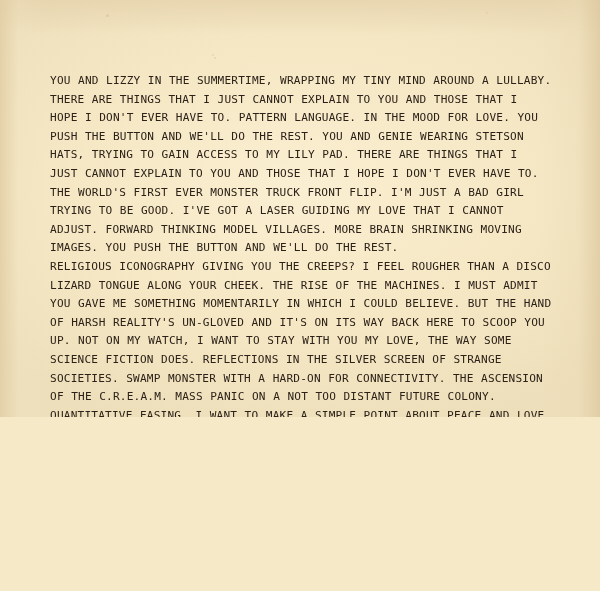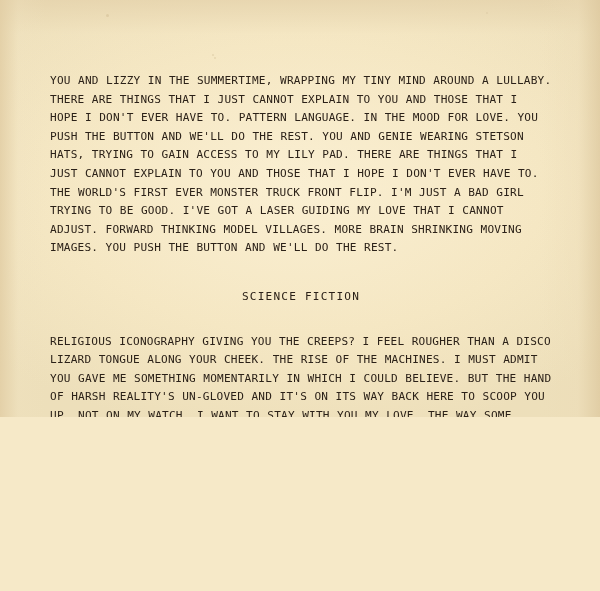--- a/index.html
+++ b/index.html
@@ -85,18 +85,17 @@
 
   <span class="speckle" style="left:106px; top:14px; width:3px; height:3px;"></span>
   <span class="speckle" style="left:212px; top:54px; width:2px; height:2px;"></span>
   <span class="speckle" style="left:214px; top:57px; width:2px; height:2px;"></span>
   <span class="speckle" style="left:430px; top:586px; width:2px; height:2px;"></span>
   <span class="speckle" style="left:486px; top:12px; width:2px; height:2px; background:rgba(170,140,95,0.12);"></span>
 
   <div class="content">
     <div class="para first">You and Lizzy in the summertime, wrapping my tiny mind around a lullaby. There are things that I just cannot explain to you and those that I hope I don't ever have to. Pattern language. In the mood for love. You push the button and we'll do the rest. You and Genie wearing Stetson hats, trying to gain access to my lily pad. There are things that I just cannot explain to you and those that I hope I don't ever have to. The world's first ever monster truck front flip. I'm just a bad girl trying to be good. I've got a laser guiding my love that I cannot adjust. Forward thinking model villages. More brain shrinking moving images. You push the button and we'll do the rest.</div>
 
-    <div class="heading">Science Fiction</div>
 
     <div class="para second">Religious iconography giving you the creeps? I feel rougher than a disco lizard tongue along your cheek. The rise of the machines. I must admit you gave me something momentarily in which I could believe. But the hand of harsh reality's un-gloved and it's on its way back here to scoop you up. Not on my watch, I want to stay with you my love, the way some science fiction does. Reflections in the silver screen of strange societies. Swamp monster with a hard-on for connectivity. The ascension of the C.R.E.A.M. Mass panic on a not too distant future colony. Quantitative easing. I want to make a simple point about peace and love but in a sexy way where it's not obvious. Highlight dangers and send out hidden messages, the way some science fiction does. I've got the world on a wire in my little mirror mirror on the wall in the pocket of my raincoat. So I tried to write a song to make you blush. But I've a feeling that the whole thing may well just end up too clever for its own good, the way some science fiction does.</div>
   </div>
 
 </div>
 
 </body></html>

